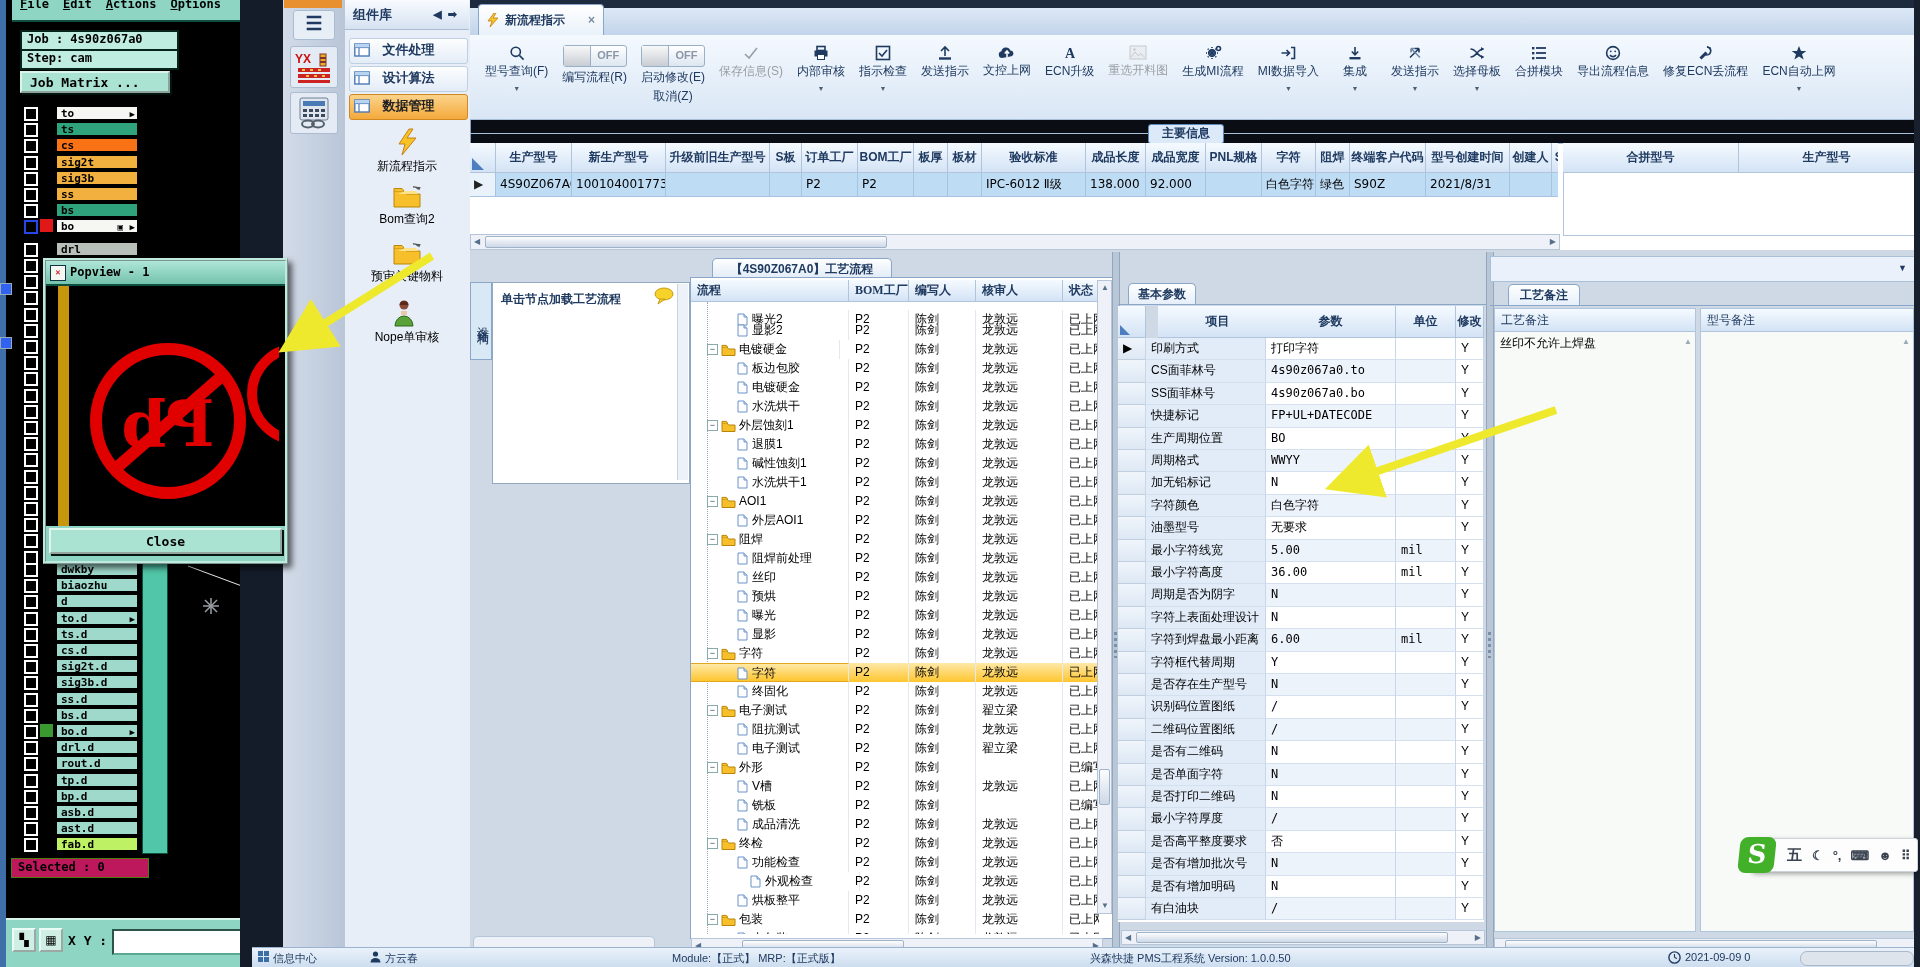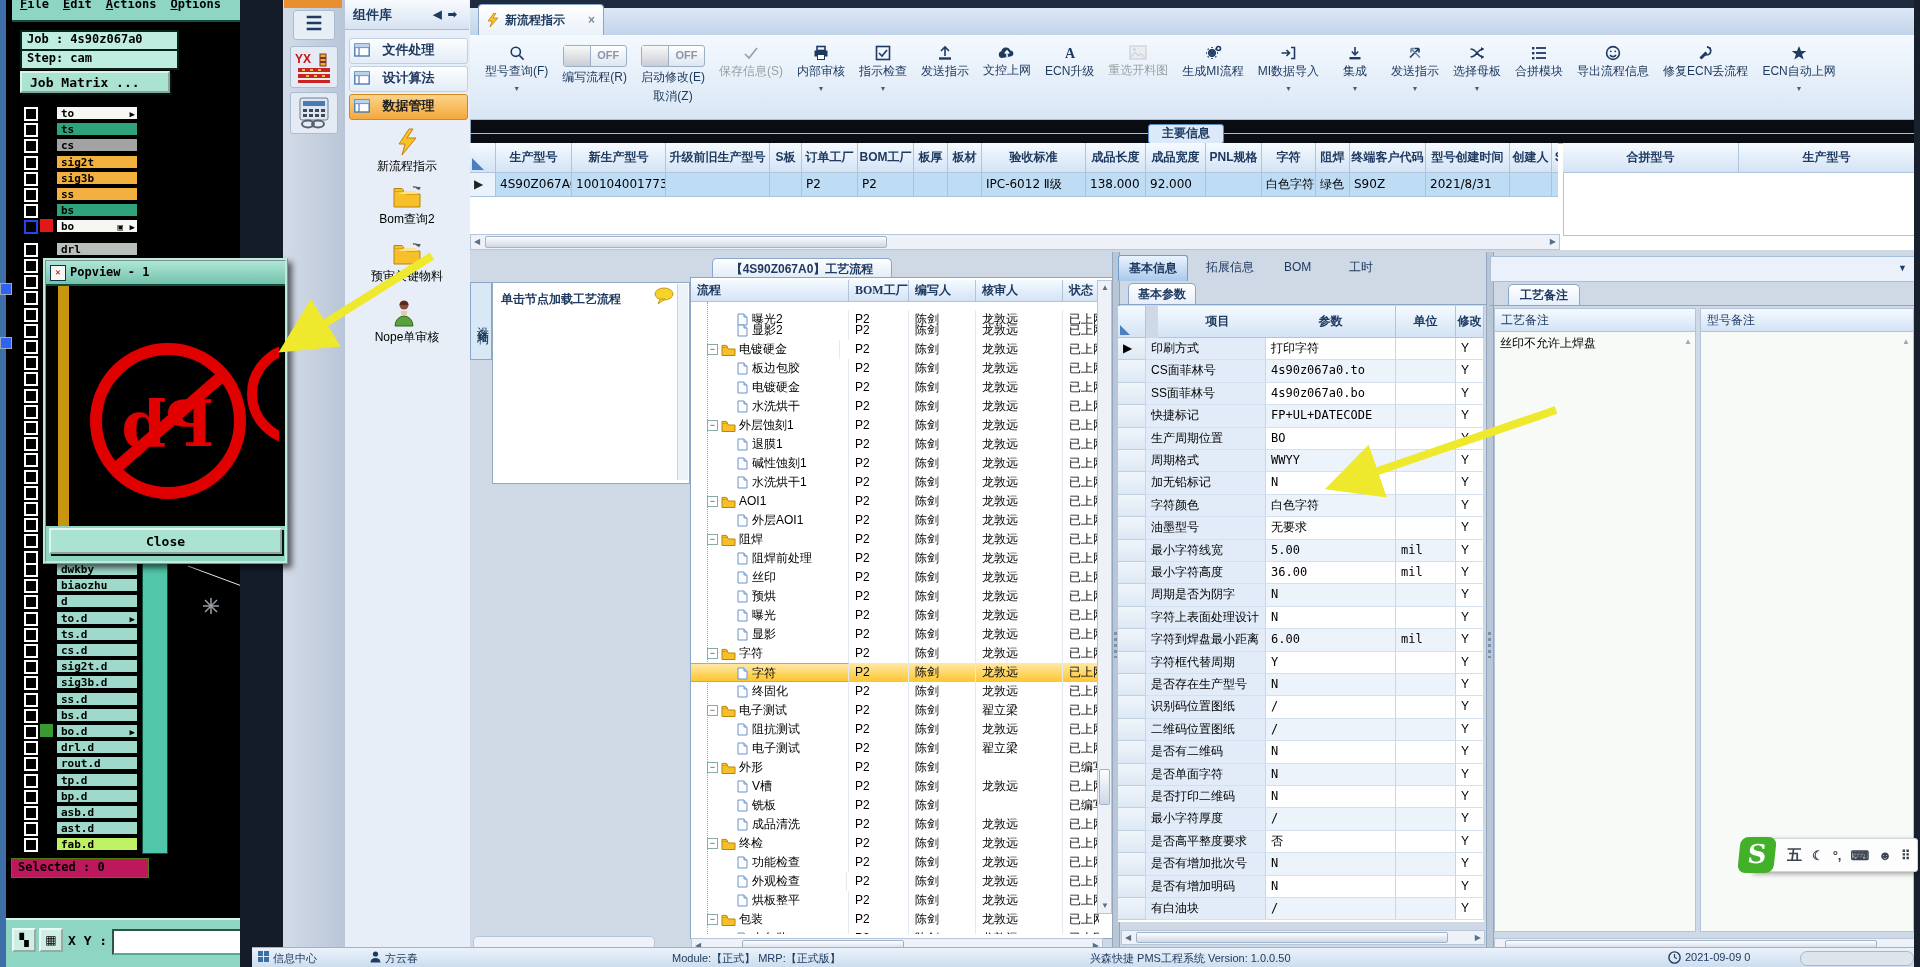--- a/index.html
+++ b/index.html
@@ -162,21 +162,21 @@
         <div class="lrow" style="top: 106px; left: 0px; width: 235px;">
           <div class="lchk"></div>
           <div class="lchip" style="background: rgb(246, 246, 242);">to<span class="lcur">▶</span></div>
         </div>
         <div class="lrow" style="top: 122.2px; left: 0px; width: 235px;">
           <div class="lchk"></div>
           <div class="lchip" style="background: rgb(47, 164, 124);">ts</div>
         </div>
         <div class="lrow" style="top: 138.4px; left: 0px; width: 235px;">
           <div class="lchk"></div>
-          <div class="lchip" style="background: #a3a3a3;">cs</div>
+          <div class="lchip" style="background: #f97316;">cs</div>
         </div>
         <div class="lrow" style="top: 154.6px; left: 0px; width: 235px;">
           <div class="lchk"></div>
           <div class="lchip" style="background: rgb(242, 177, 62);">sig2t</div>
         </div>
         <div class="lrow" style="top: 170.8px; left: 0px; width: 235px;">
           <div class="lchk"></div>
           <div class="lchip" style="background: rgb(242, 177, 62);">sig3b</div>
         </div>
         <div class="lrow" style="top: 187px; left: 0px; width: 235px;">
@@ -996,21 +996,21 @@
           <div class="c nm" style="left: 0px; width: 158px;"><span style="padding-left:40px"></span><span style="display:inline-block;vertical-align:middle;margin-right:4px"><svg width="11" height="13" viewBox="0 0 11 13">
                 <path d="M1 1 h6 l3 3 v8 H1 z" fill="#fdfdff" stroke="#6a93c8"></path>
                 <path d="M7 1 v3 h3" fill="#cfe2f6" stroke="#6a93c8"></path>
               </svg></span>功能检查</div>
           <div class="c" style="left: 158px; width: 60px;">P2</div>
           <div class="c" style="left: 218px; width: 67px;">陈剑</div>
           <div class="c" style="left: 285px; width: 87px;">龙敦远</div>
           <div class="c" style="left: 372px; width: 46px;">已上网</div>
         </div>
         <div class="trow" style="top: 570px;">
-          <div class="c nm" style="left: 0px; width: 156px;"><span style="padding-left:40px"></span><span style="display:inline-block;vertical-align:middle;margin-right:4px"><svg width="11" height="13" viewBox="0 0 11 13">
+          <div class="c nm" style="left: 13px; width: 156px;"><span style="padding-left:40px"></span><span style="display:inline-block;vertical-align:middle;margin-right:4px"><svg width="11" height="13" viewBox="0 0 11 13">
                 <path d="M1 1 h6 l3 3 v8 H1 z" fill="#fdfdff" stroke="#6a93c8"></path>
                 <path d="M7 1 v3 h3" fill="#cfe2f6" stroke="#6a93c8"></path>
               </svg></span>外观检查</div>
           <div class="c" style="left: 158px; width: 60px;">P2</div>
           <div class="c" style="left: 218px; width: 67px;">陈剑</div>
           <div class="c" style="left: 285px; width: 87px;">龙敦远</div>
           <div class="c" style="left: 372px; width: 46px;">已上网</div>
         </div>
         <div class="trow" style="top: 589px;">
           <div class="c nm" style="left: 0px; width: 158px;"><span style="padding-left:40px"></span><span style="display:inline-block;vertical-align:middle;margin-right:4px"><svg width="11" height="13" viewBox="0 0 11 13">
@@ -1052,26 +1052,20 @@
   <div class="a scrollbar" style="left:691px;top:938px;width:410px;height:13px;">
     <span class="sb-ar" style="left:3px;top:1px">◀</span>
     <div class="sb-thumb" style="left:50px;top:1px;width:160px;height:9px"></div>
     <span class="sb-ar" style="right:3px;top:1px">▶</span>
   </div>
 
   <div class="a splitter" style="left:1112px;top:252px;height:695px">
       <div class="grip" style="top:380px"></div>
     </div>
 
-  <div class="itabs a" id="infoTabs">
-      <div class="itab active" style="left: 0px;">基本信息</div>
-      <div class="itab" style="left: 78px;">拓展信息</div>
-      <div class="itab" style="left: 156px;">BOM</div>
-      <div class="itab" style="left: 221px;">工时</div>
-    </div>
   <div class="a subtab">基本参数</div>
   <div class="a subline"></div>
   <div id="infoHead">
       <div class="hcell" style="position: absolute; left: 0px; width: 28px; height: 32px; line-height: 31px; background: linear-gradient(rgb(245, 250, 255), rgb(211, 227, 245));">
         <div class="seltri" style="border-left-width: 10px; border-top-width: 10px;"></div>
       </div>
       <div class="hcell" style="position: absolute; left: 40px; width: 120px; height: 32px; line-height: 31px;">项目</div>
       <div class="hcell" style="position: absolute; left: 148px; width: 130px; height: 32px; line-height: 31px;">参数</div>
       <div class="hcell" style="position: absolute; left: 278px; width: 60px; height: 32px; line-height: 31px;">单位</div>
       <div class="hcell" style="position: absolute; left: 338px; width: 28px; height: 32px; line-height: 31px;">修改</div>

